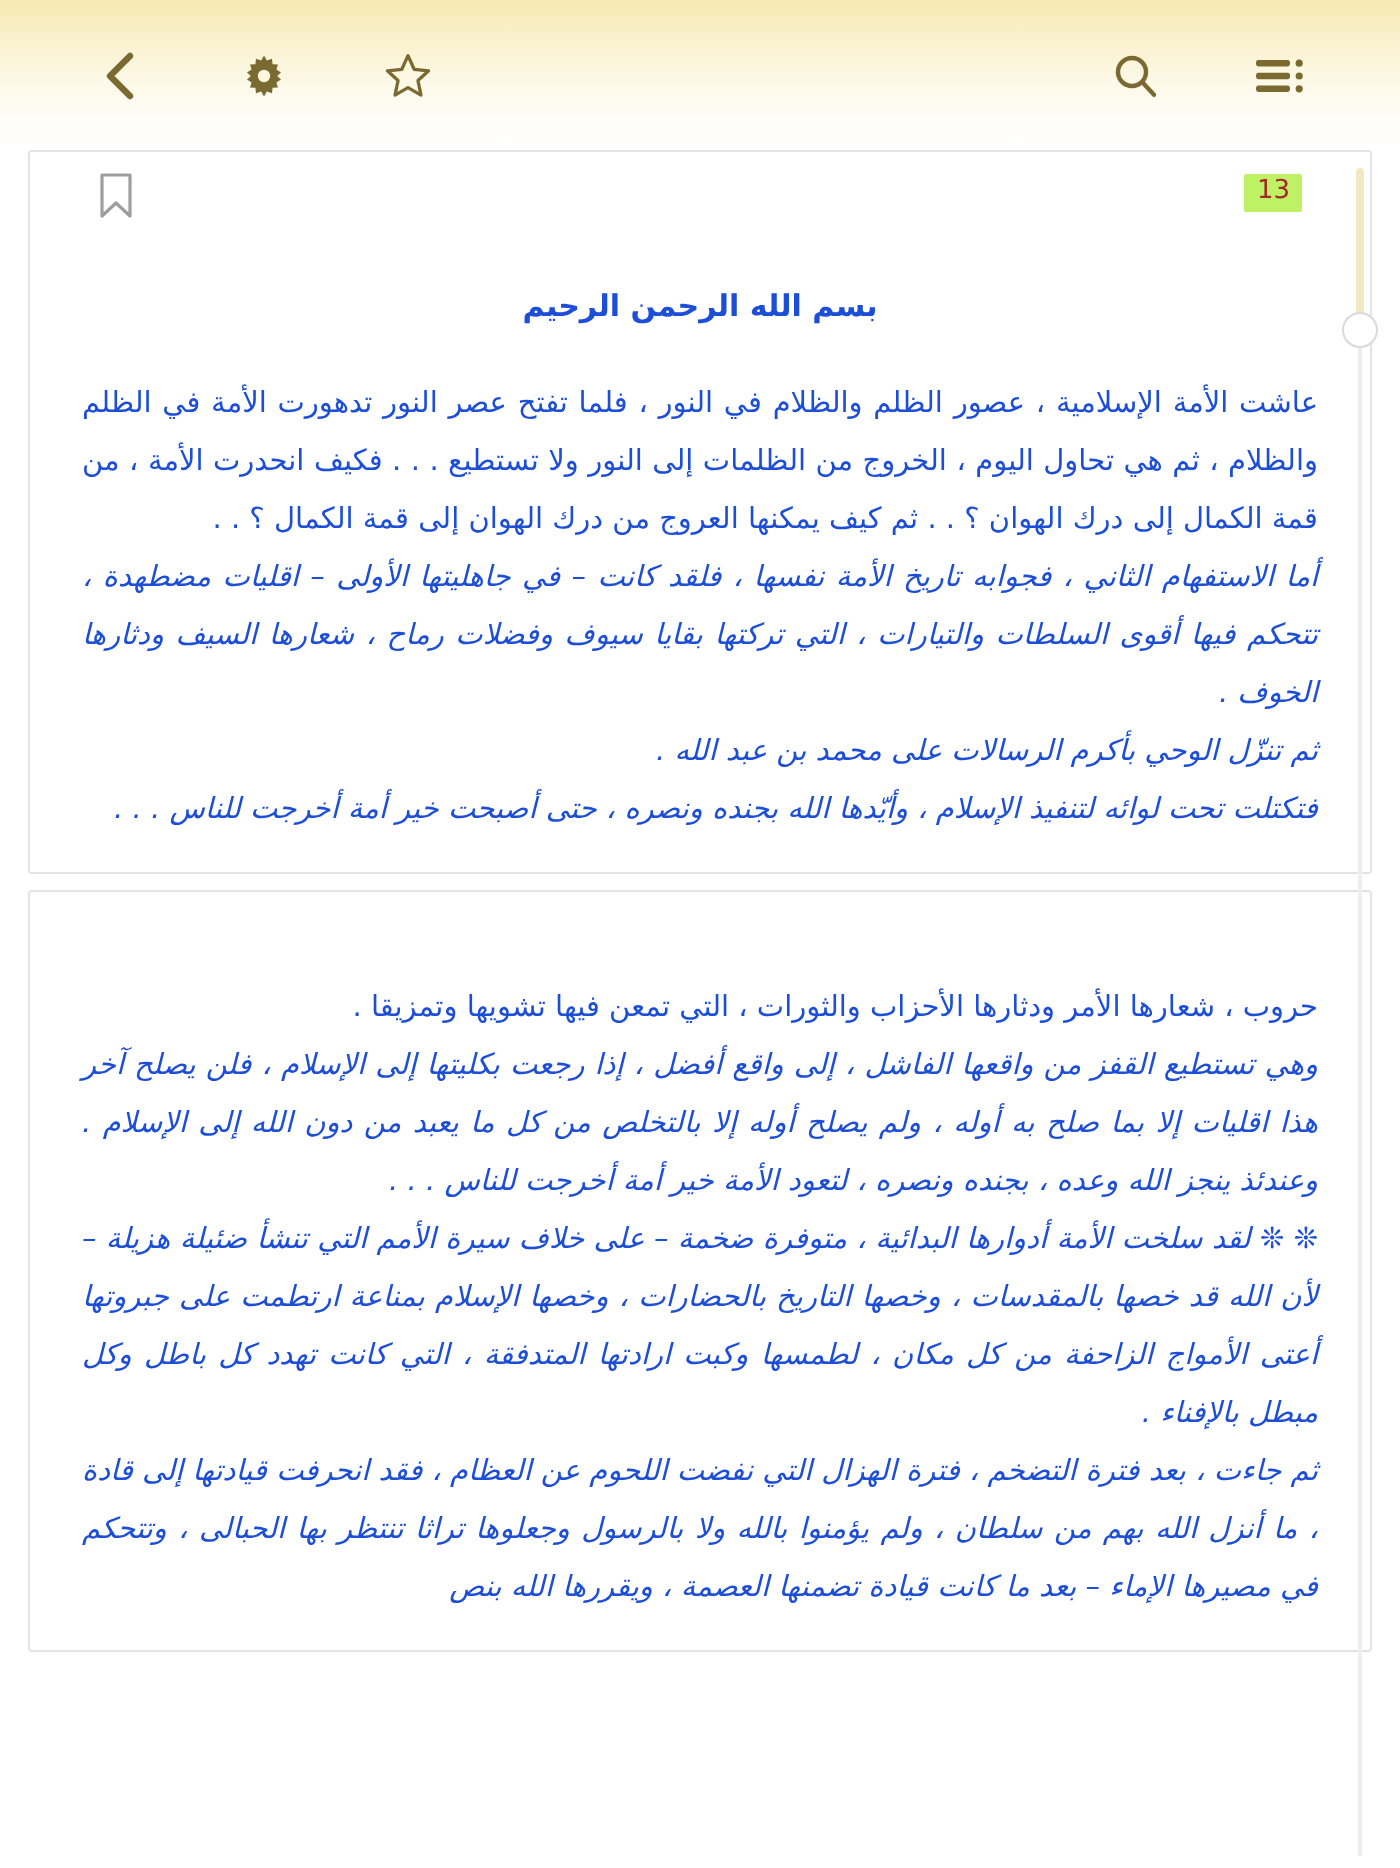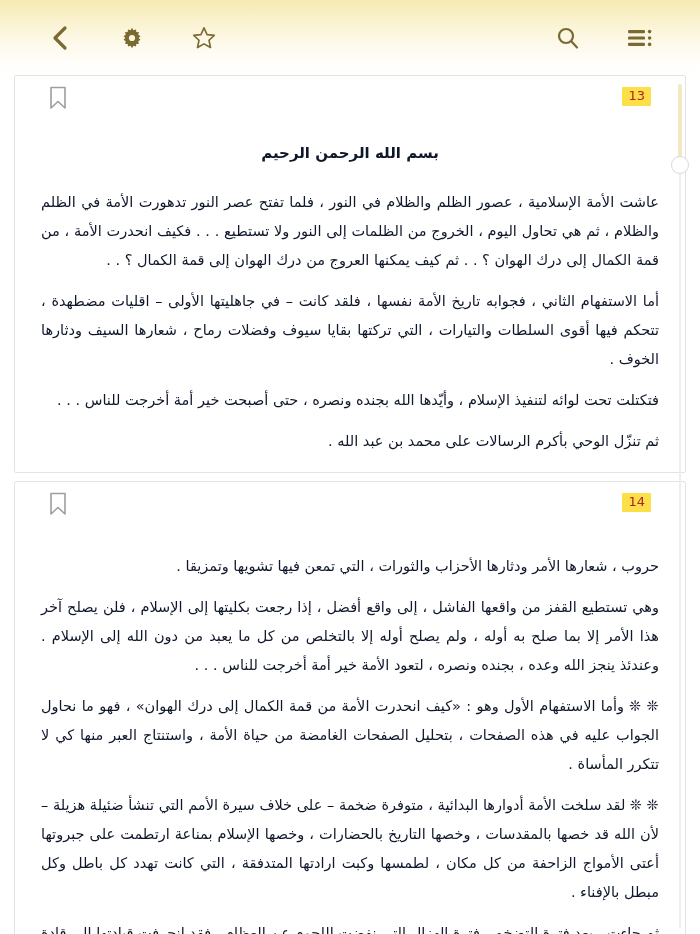--- a/index.html
+++ b/index.html
@@ -78,51 +78,51 @@
     width: 18px;
     height: 24px;
     cursor: pointer;
   }
   .page-badge {
     position: absolute;
     right: 8px;
     top: 1px;
     min-width: 26px;
     padding: 2px 6px 3px 6px;
-    background: #fde047;
+    background: #bef264;
     color: #a8252a;
     font-size: 13px;
     line-height: 14px;
     text-align: center;
     font-family: "DejaVu Sans", "Liberation Sans", sans-serif;
     border-radius: 1px;
     box-sizing: border-box;
   }
 
   .page-body {
     direction: rtl;
     text-align: justify;
-    color: #0f172a;
+    color: #1d4ed8;
     font-family: "DejaVu Sans", "Liberation Sans", sans-serif;
     font-size: 14.5px;
     line-height: 29px;
   }
   .basmala {
     text-align: center;
     font-weight: bold;
     font-size: 15px;
     margin: 28px 0 22px 0;
     line-height: 26px;
   }
   .para {
     margin: 0;
     text-align: justify;
     text-justify: inter-word;
   }
-  .para + .para { margin-top: 12px; }
+  .para + .para { margin-top: 0; font-style: italic; }
   .spacer-top { height: 34px; }
 
   
   .side-slider {
     position: absolute;
     top: 84px;
     right: 9px;
     width: 22px;
     bottom: 6px;
     direction: ltr;
@@ -225,39 +225,30 @@
         <svg width="18" height="24" viewBox="0 0 18 24" aria-hidden="true">
           <path d="M2 1.5 H16 V22 L9 15.5 L2 22 Z" fill="none" stroke="#9e9e9e" stroke-width="1.6" stroke-linejoin="round"></path>
         </svg>
       </span>
       <span class="page-badge">13</span>
     </div>
     <div class="page-body">
       <div class="basmala">بسم الله الرحمن الرحيم</div>
       <p class="para">عاشت الأمة الإسلامية ، عصور الظلم والظلام في النور ، فلما تفتح عصر النور تدهورت الأمة في الظلم والظلام ، ثم هي تحاول اليوم ، الخروج من الظلمات إلى النور ولا تستطيع . . . فكيف انحدرت الأمة ، من قمة الكمال إلى درك الهوان ؟ . . ثم كيف يمكنها العروج من درك الهوان إلى قمة الكمال ؟ . .</p>
       <p class="para">أما الاستفهام الثاني ، فجوابه تاريخ الأمة نفسها ، فلقد كانت – في جاهليتها الأولى – اقليات مضطهدة ، تتحكم فيها أقوى السلطات والتيارات ، التي تركتها بقايا سيوف وفضلات رماح ، شعارها السيف ودثارها الخوف .</p>
+      <p class="para">ثم تنزّل الوحي بأكرم الرسالات على محمد بن عبد الله .</p>
       <p class="para">فتكتلت تحت لوائه لتنفيذ الإسلام ، وأيّدها الله بجنده ونصره ، حتى أصبحت خير أمة أخرجت للناس . . .</p>
-      <p class="para">ثم تنزّل الوحي بأكرم الرسالات على محمد بن عبد الله .</p>
     </div>
   </div>
 
   <div class="page-card">
-    <div class="card-head">
-      <span class="bookmark-icon">
-        <svg width="18" height="24" viewBox="0 0 18 24" aria-hidden="true">
-          <path d="M2 1.5 H16 V22 L9 15.5 L2 22 Z" fill="none" stroke="#9e9e9e" stroke-width="1.6" stroke-linejoin="round"></path>
-        </svg>
-      </span>
-      <span class="page-badge">14</span>
-    </div>
     <div class="page-body">
       <div class="spacer-top"></div>
       <p class="para">حروب ، شعارها الأمر ودثارها الأحزاب والثورات ، التي تمعن فيها تشويها وتمزيقا .</p>
-      <p class="para">وهي تستطيع القفز من واقعها الفاشل ، إلى واقع أفضل ، إذا رجعت بكليتها إلى الإسلام ، فلن يصلح آخر هذا الأمر إلا بما صلح به أوله ، ولم يصلح أوله إلا بالتخلص من كل ما يعبد من دون الله إلى الإسلام . وعندئذ ينجز الله وعده ، بجنده ونصره ، لتعود الأمة خير أمة أخرجت للناس . . .</p>
-      <p class="para">❊ ❊ وأما الاستفهام الأول وهو : «كيف انحدرت الأمة من قمة الكمال إلى درك الهوان» ، فهو ما نحاول الجواب عليه في هذه الصفحات ، بتحليل الصفحات الغامضة من حياة الأمة ، واستنتاج العبر منها كي لا تتكرر المأساة .</p>
+      <p class="para">وهي تستطيع القفز من واقعها الفاشل ، إلى واقع أفضل ، إذا رجعت بكليتها إلى الإسلام ، فلن يصلح آخر هذا اقليات إلا بما صلح به أوله ، ولم يصلح أوله إلا بالتخلص من كل ما يعبد من دون الله إلى الإسلام . وعندئذ ينجز الله وعده ، بجنده ونصره ، لتعود الأمة خير أمة أخرجت للناس . . .</p>
       <p class="para">❊ ❊ لقد سلخت الأمة أدوارها البدائية ، متوفرة ضخمة – على خلاف سيرة الأمم التي تنشأ ضئيلة هزيلة – لأن الله قد خصها بالمقدسات ، وخصها التاريخ بالحضارات ، وخصها الإسلام بمناعة ارتطمت على جبروتها أعتى الأمواج الزاحفة من كل مكان ، لطمسها وكبت ارادتها المتدفقة ، التي كانت تهدد كل باطل وكل مبطل بالإفناء .</p>
       <p class="para">ثم جاءت ، بعد فترة التضخم ، فترة الهزال التي نفضت اللحوم عن العظام ، فقد انحرفت قيادتها إلى قادة ، ما أنزل الله بهم من سلطان ، ولم يؤمنوا بالله ولا بالرسول وجعلوها تراثا تنتظر بها الحبالى ، وتتحكم في مصيرها الإماء – بعد ما كانت قيادة تضمنها العصمة ، ويقررها الله بنص</p>
     </div>
   </div>
 
 </div>
 
 <div class="side-slider">
   <div class="slider-track"></div>
   <div class="slider-fill"></div>

